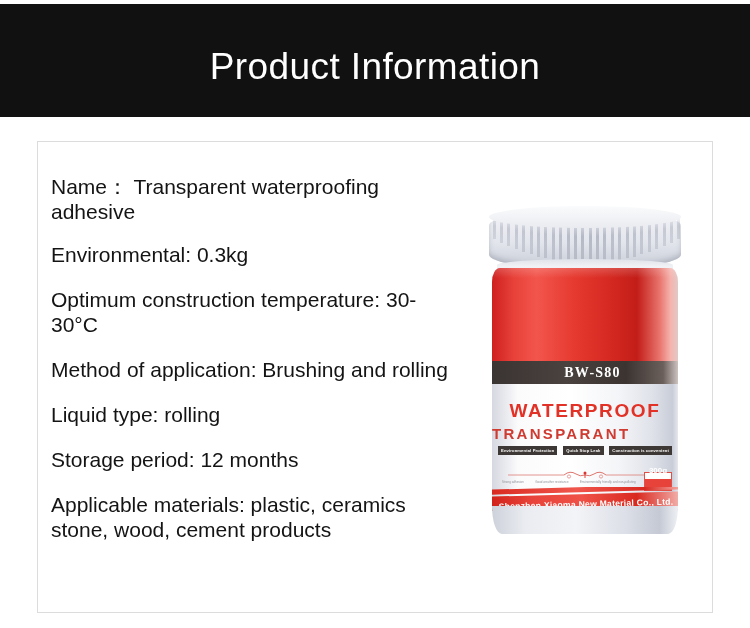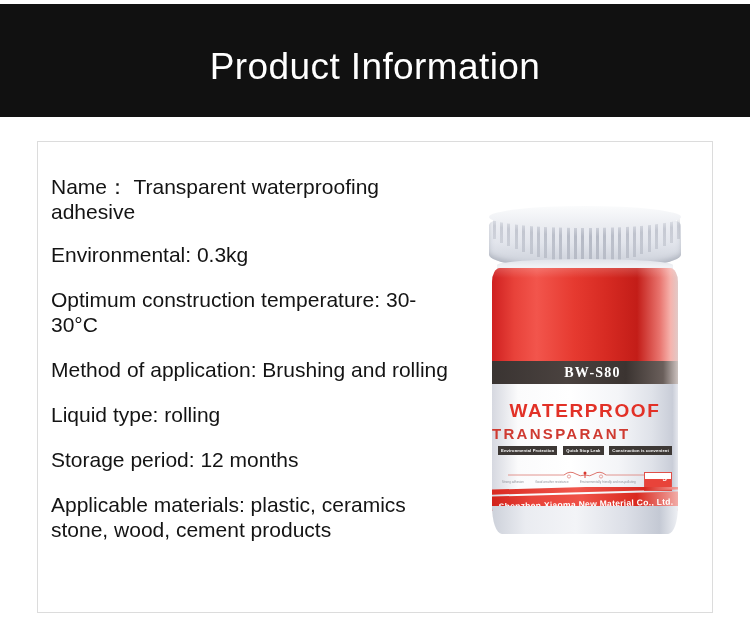--- a/index.html
+++ b/index.html
@@ -256,21 +256,21 @@
     right: 6px;
     top: 88px;
     width: 28px;
     height: 19px;
     background: linear-gradient(to bottom, #ffffff 0%, #ffffff 36%, #e8433a 36%, #e8433a 100%);
     border: 1px solid #e05049;
     box-sizing: border-box;
     display: flex;
     align-items: flex-end;
     justify-content: center;
-    padding-bottom: 9px;
+    padding-bottom: 15px;
   }
   .weight-text {
     color: #ffffff;
     font-size: 8px;
     font-weight: bold;
     line-height: 1;
     font-family: "Liberation Sans", sans-serif;
   }
 
   

